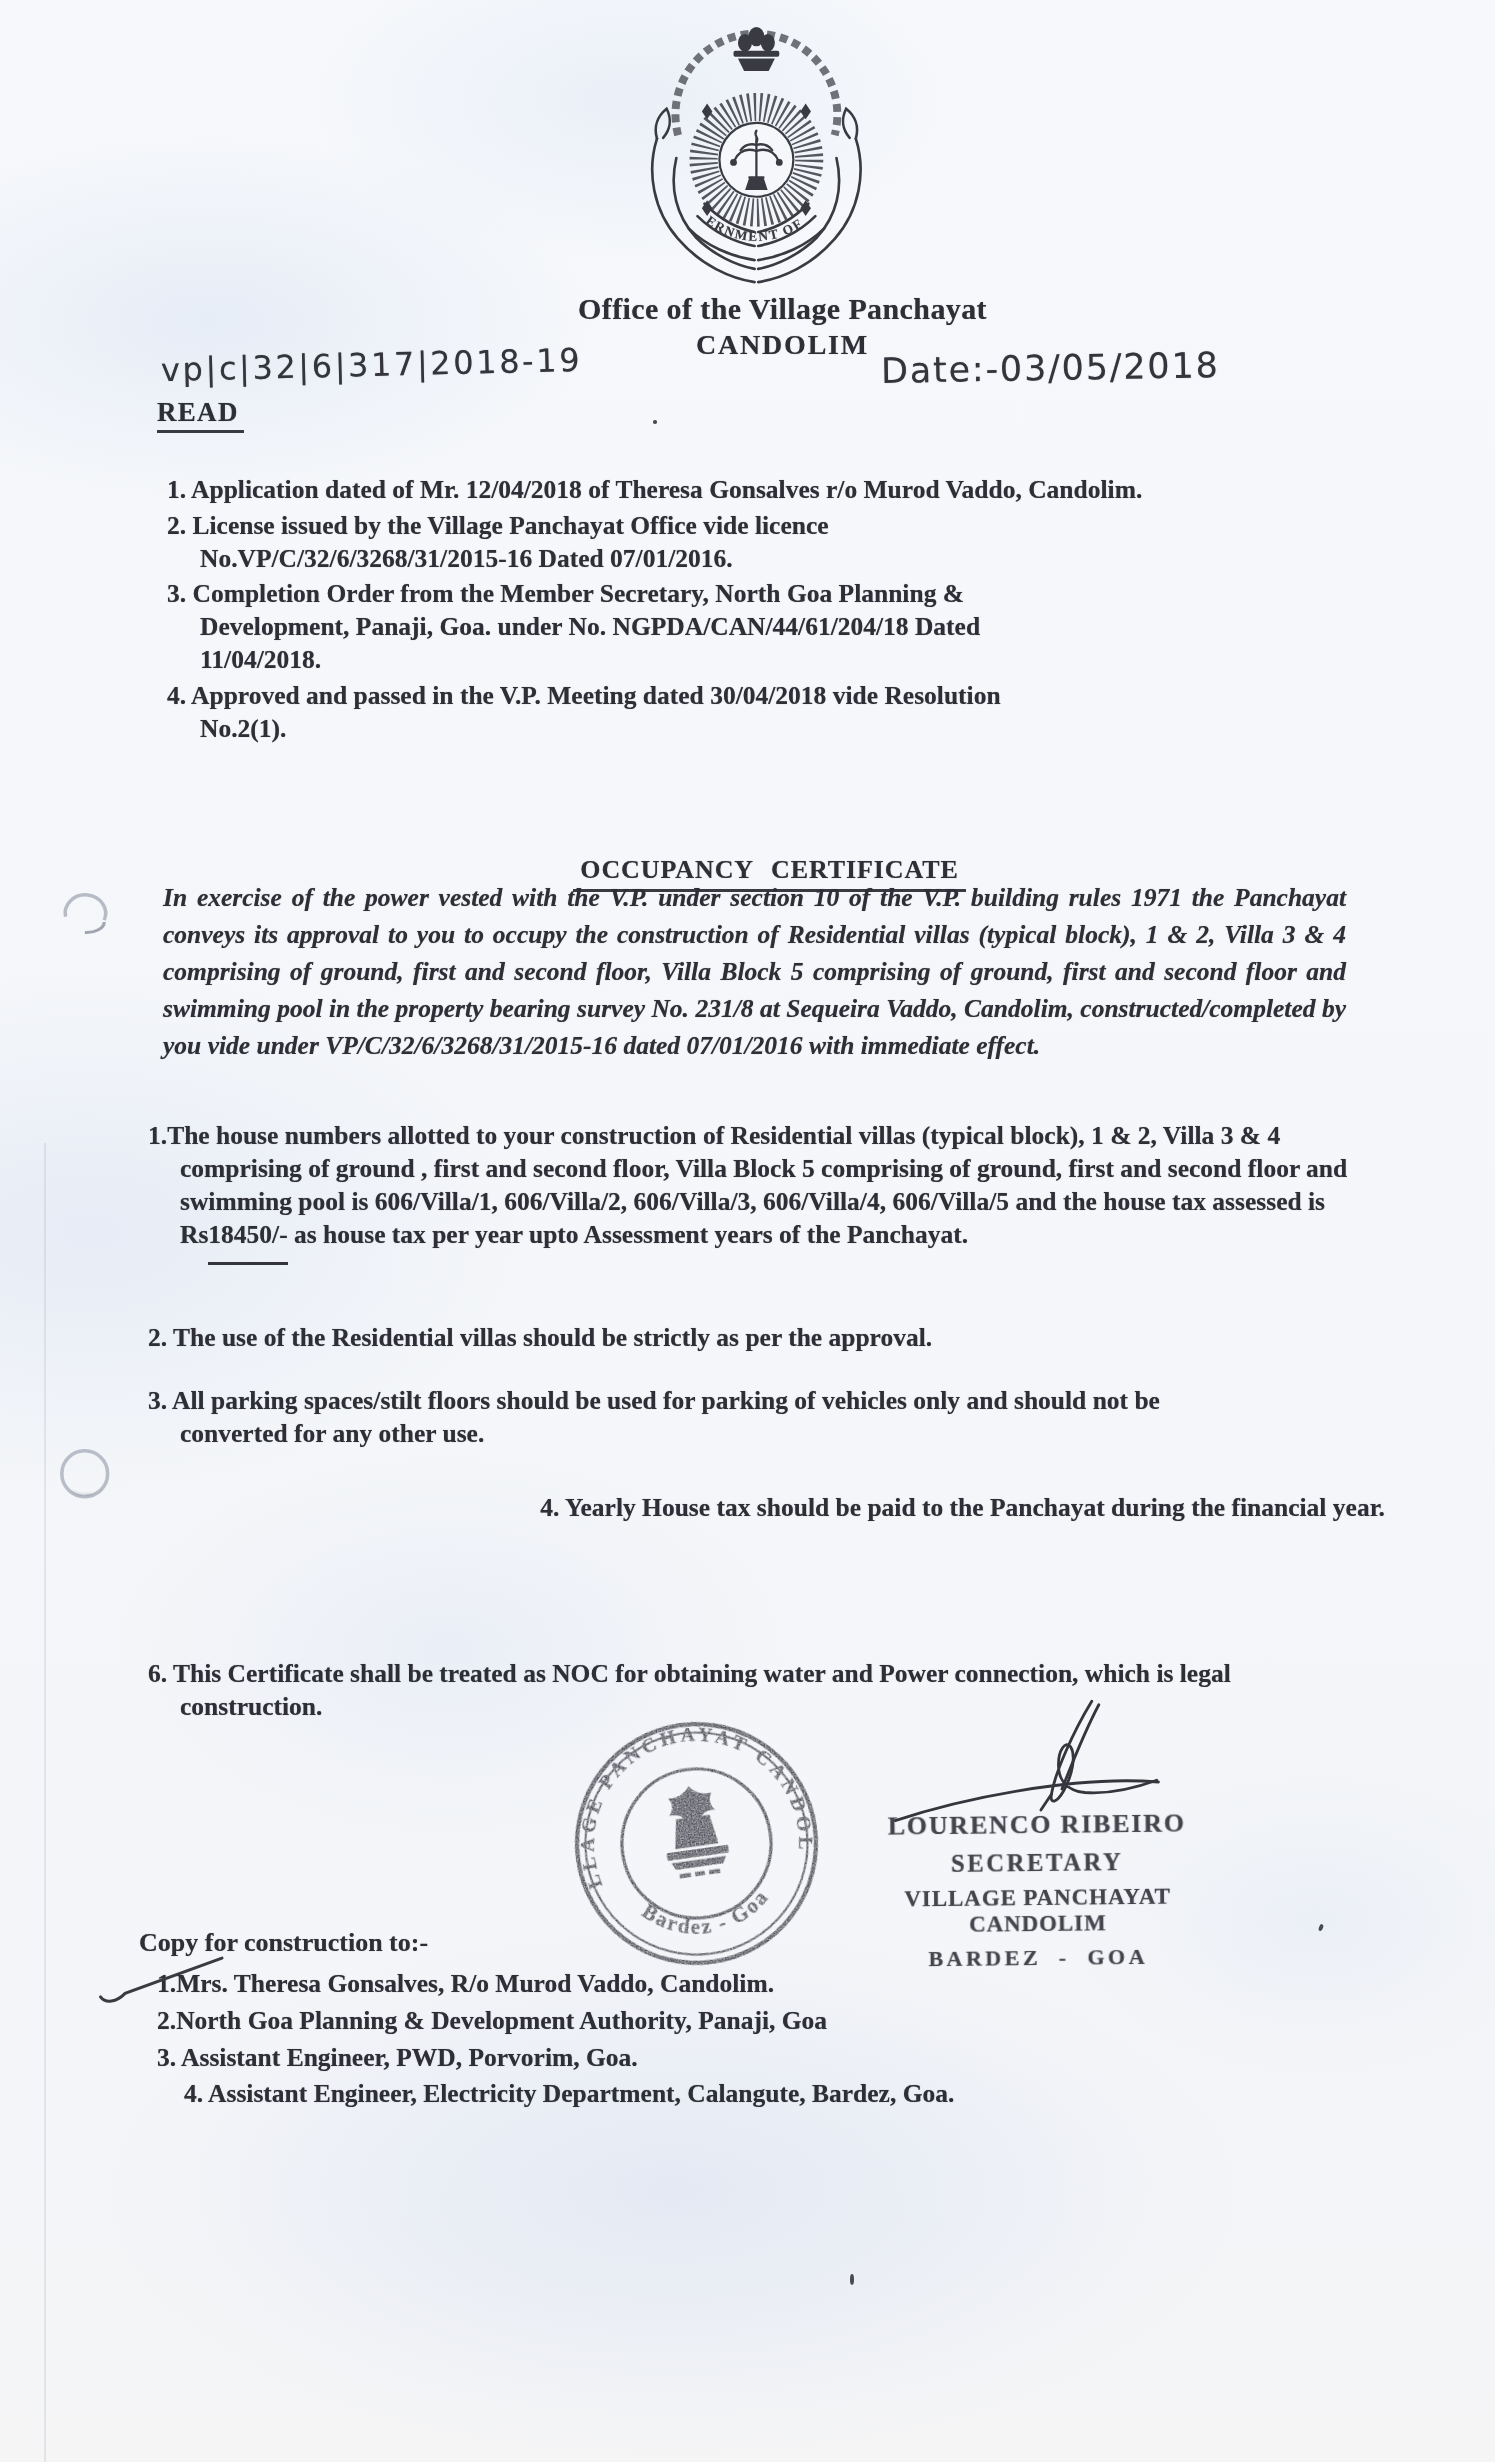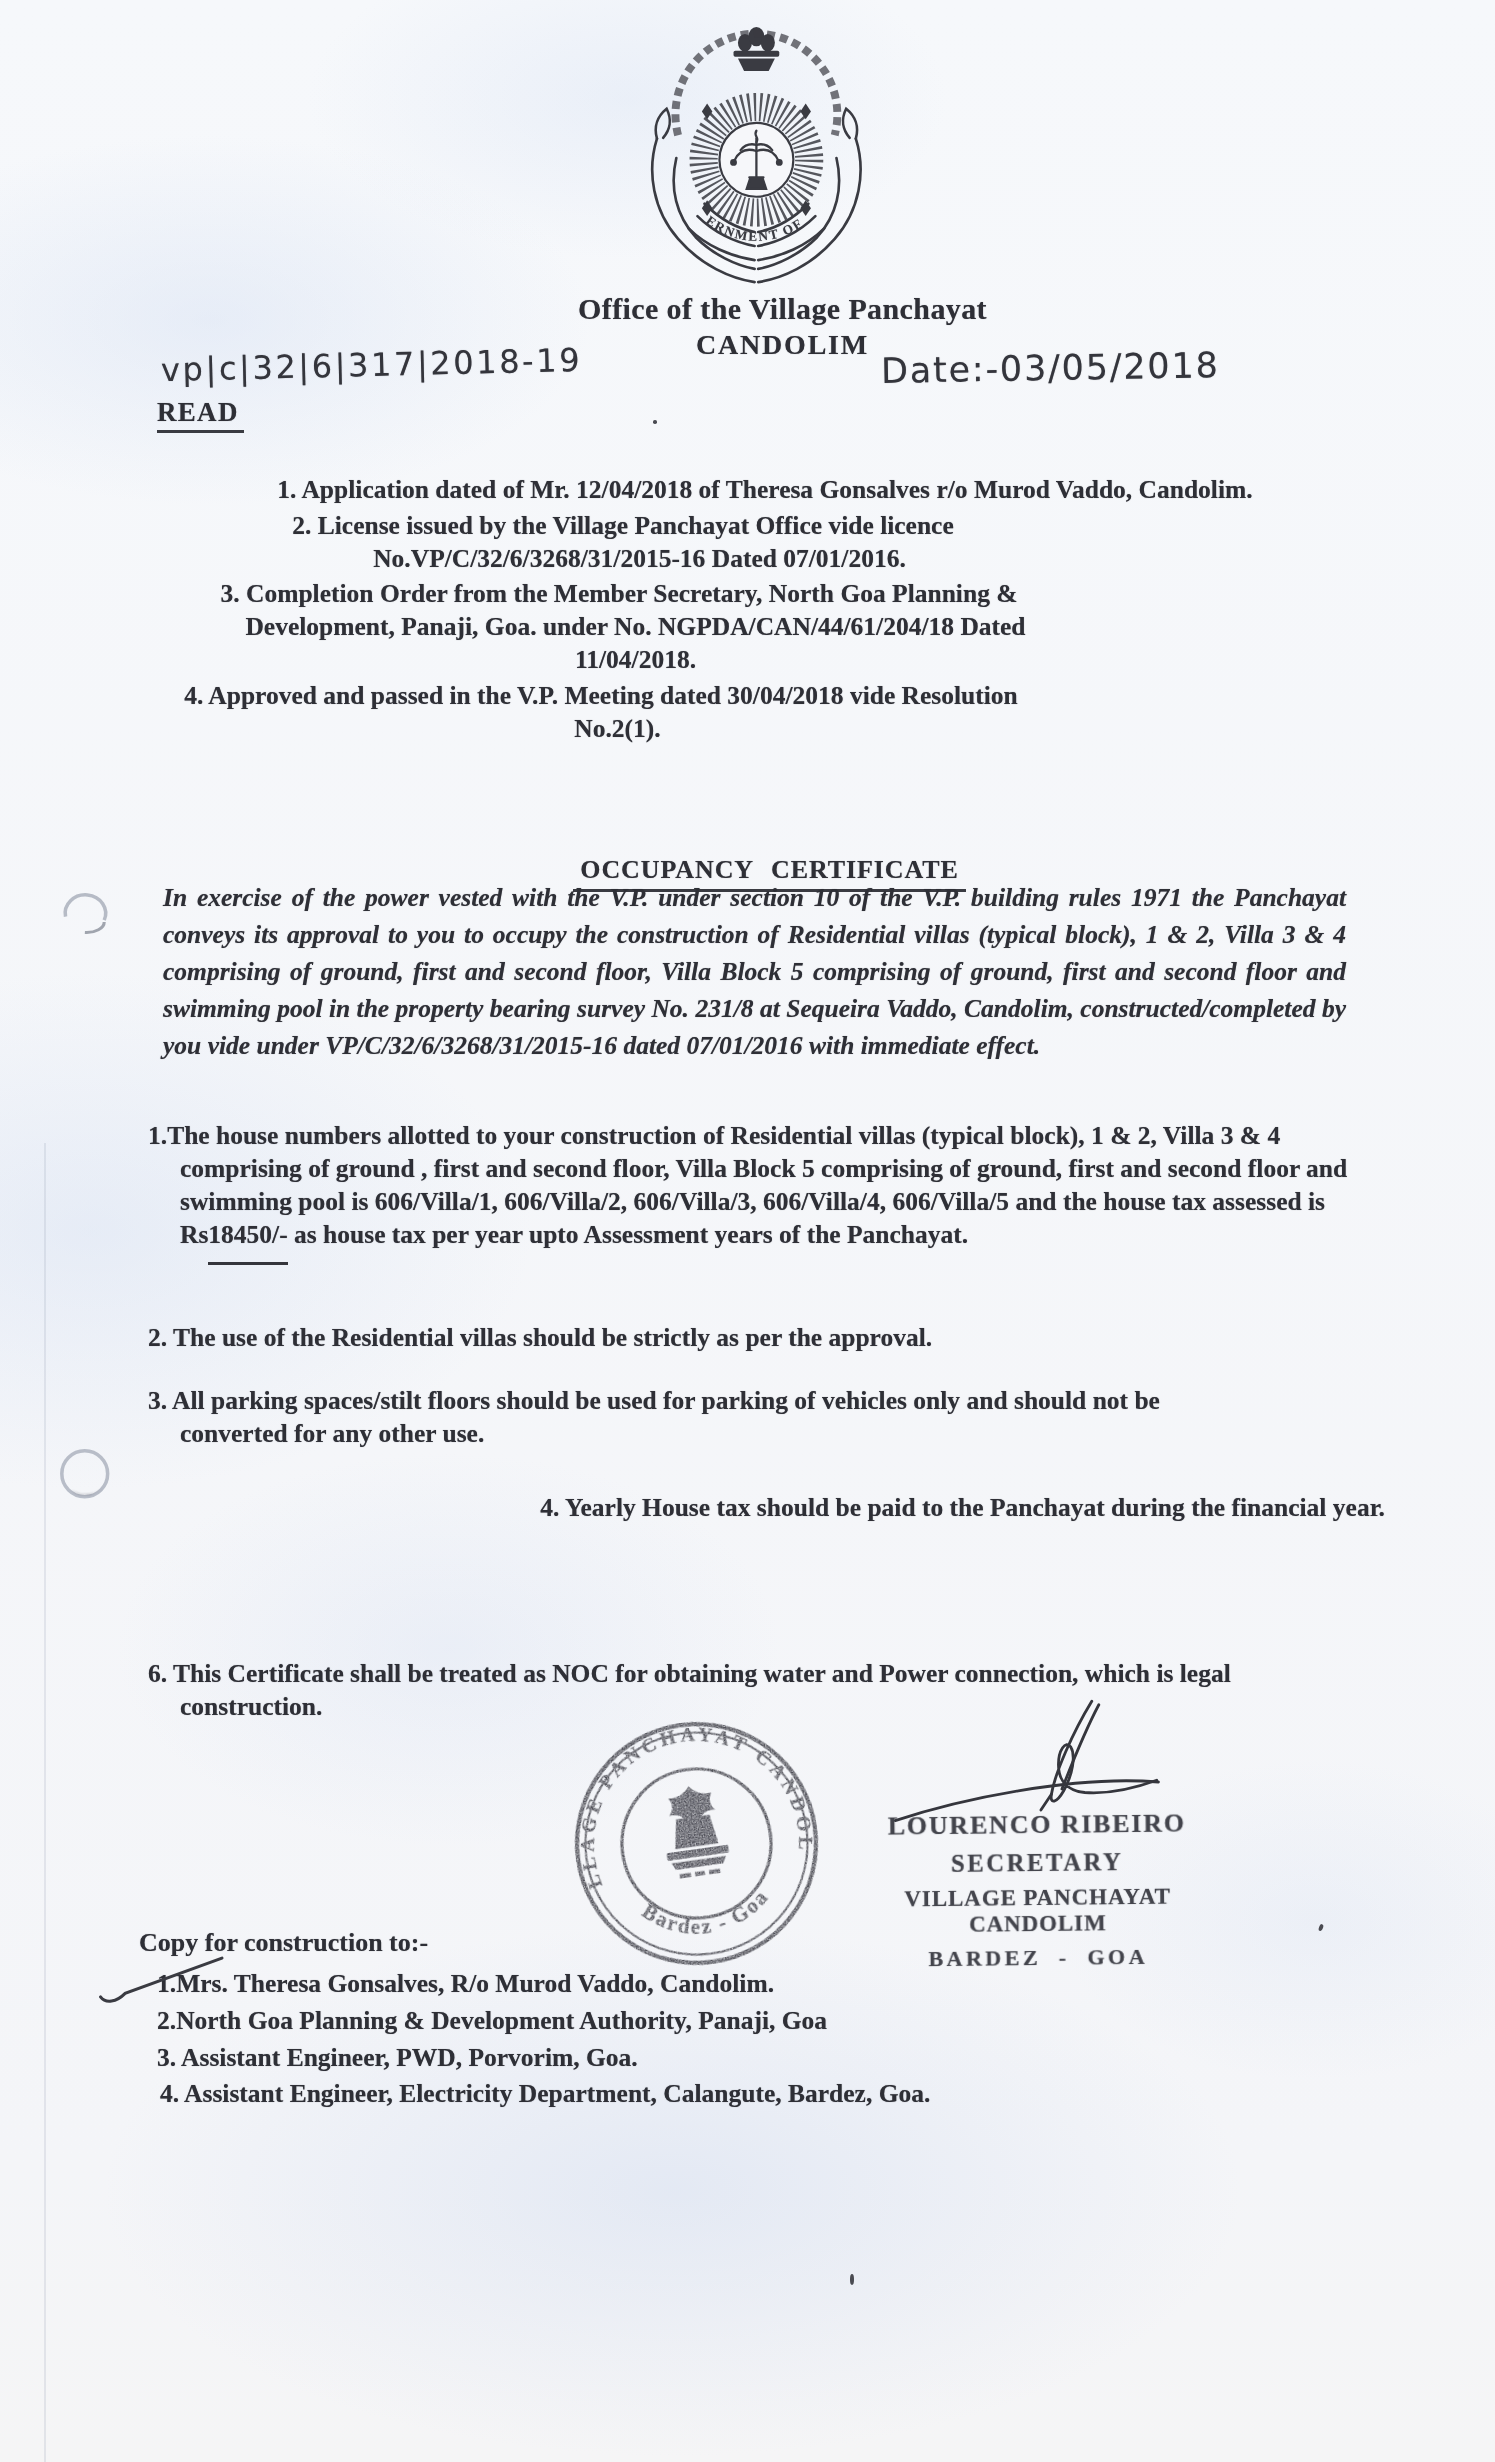--- a/index.html
+++ b/index.html
@@ -17,21 +17,21 @@
   }
   .page *{text-shadow:0 0 0.9px rgba(46,47,54,.55);}
   .abs{position:absolute;}
   .ctr{left:35px;width:1495px;text-align:center;}
   .hdr1{top:292px;font-size:30px;letter-spacing:0.4px;}
   .hdr2{top:329px;font-size:28px;letter-spacing:1.8px;}
   .hand{font-family:"DejaVu Sans",sans-serif;font-weight:400;color:#34353c;text-shadow:0 0 0.9px rgba(52,53,60,.5);}
   .ref{left:161px;top:346px;font-size:32px;letter-spacing:2.6px;transform:rotate(-1.4deg);}
   .date{left:881px;top:348px;font-size:35px;letter-spacing:1.8px;transform:rotate(-1deg);}
   .read-h{left:157px;top:397px;font-size:27px;letter-spacing:1.3px;border-bottom:3.5px solid #3a3b42;padding:0 5.3px 1.8px 0;}
-  .read-list{left:167px;top:473px;width:1196px;font-size:25.5px;line-height:33px;text-align:center;}
+  .read-list{left:167px;top:473px;width:1196px;font-size:25.5px;line-height:33px;}
   .ritem{padding-left:33px;text-indent:-33px;margin-bottom:2.6px;}
   .r2{max-width:879px;}
   .r3{max-width:871px;}
   .r4{max-width:835px;}
   .r4{--x:0;}
   .cert-h-wrap{left:44px;top:814px;width:1451px;text-align:center;margin-top:41px;}
   .cert-h{display:inline-block;font-size:26px;letter-spacing:0.9px;word-spacing:10.6px;border-bottom:3.5px solid #3a3b42;padding:0 7px 3.5px 7px;}
   .intro{left:163px;top:879px;width:1183px;font-size:25.5px;line-height:37px;text-align:justify;font-style:italic;}
   .cond{left:148px;width:1205px;font-size:25.5px;line-height:33px;padding-left:32px;text-indent:-32px;}
   .c1{top:1119px;max-width:1183px;}
@@ -42,21 +42,21 @@
   .c6{top:1657px;max-width:1064px;}
   .uline{border-bottom:3.5px solid #34353c;padding-bottom:13px;}
   .sigblock{left:844px;top:1810px;width:387px;text-align:center;color:#43444c;filter:blur(0.3px);transform:rotate(-.6deg);}
   .sig-name{font-size:26px;letter-spacing:1.8px;}
   .sig-title{font-size:24.6px;letter-spacing:2.6px;margin-top:8.8px;}
   .sig-org{font-size:23px;letter-spacing:0.9px;margin-top:8px;}
   .sig-place{font-size:22px;letter-spacing:3.5px;margin-top:8px;word-spacing:8.8px;}
   .copy-h{left:139px;top:1928px;font-size:26px;}
   .copy-list{left:157px;top:1966px;width:1143px;font-size:25.5px;line-height:35px;}
   .citem{margin-bottom:1.8px;}
-  .citem4{margin-left:3px;}
+  .citem4{margin-left:27px;}
   .stamp{left:570px;top:1717px;transform:rotate(-8deg);opacity:.92;filter:blur(0.4px);}
   .signature{left:888px;top:1696px;}
   .tick{left:97px;top:1951px;}
   .emblem{left:620px;top:19.3px;filter:blur(0.3px);}
   .punch{pointer-events:none;}
   .p1{left:55px;top:885px;}
   .p2{left:53px;top:1442px;}
   .edgeline{left:44px;top:1143px;width:1.8px;height:1319px;background:rgba(140,150,172,.18);}
   .speck{position:absolute;background:#4a4b52;border-radius:50%;}
   .sp1{left:850px;top:2274px;width:4.4px;height:11.4px;}

